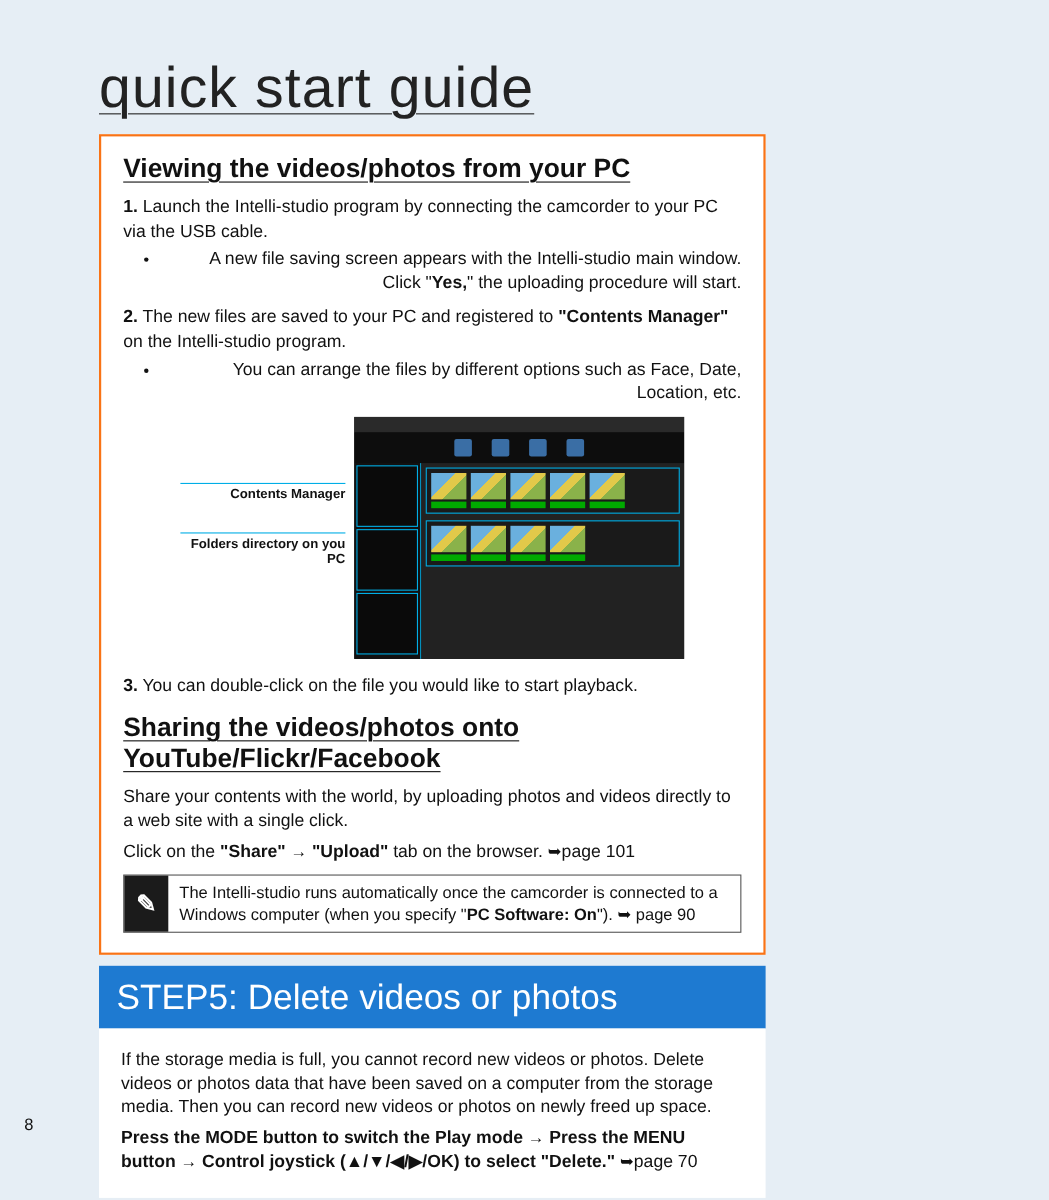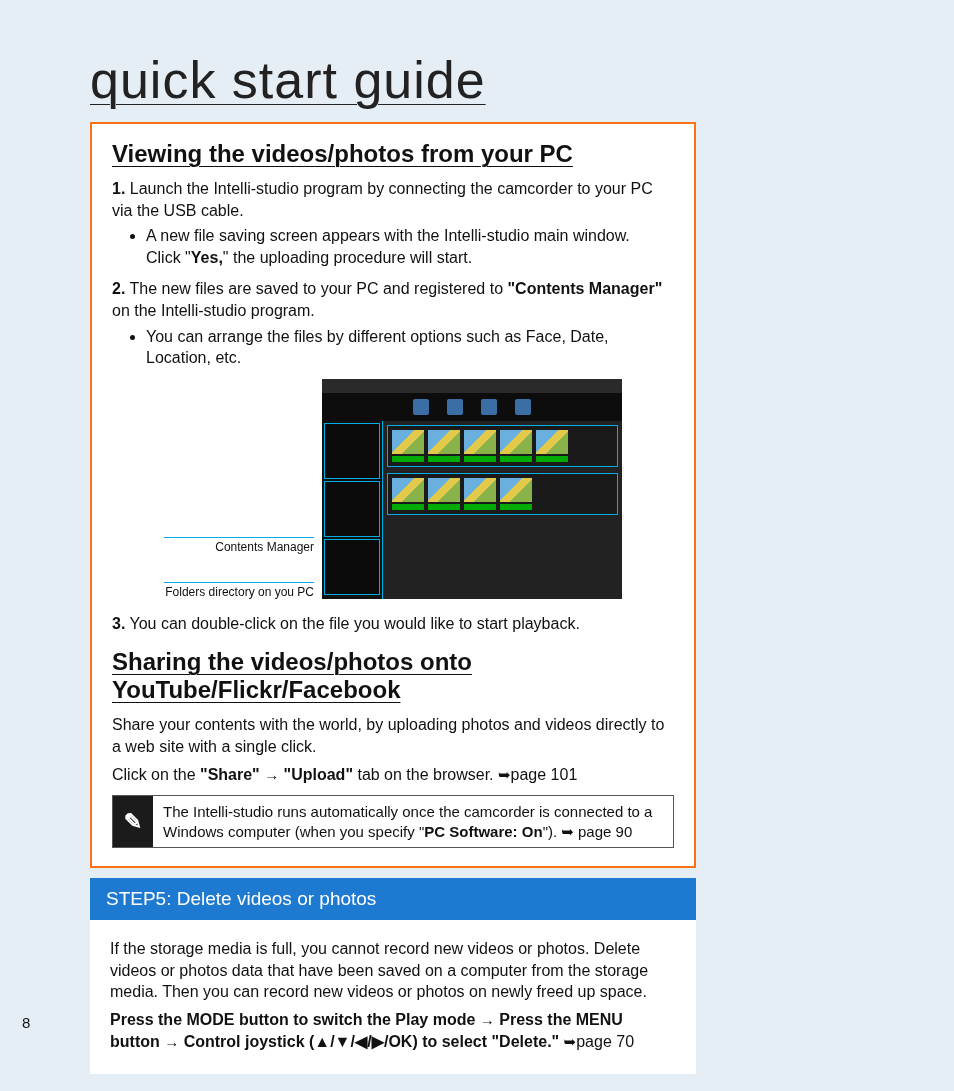--- a/index.html
+++ b/index.html
@@ -39,21 +39,21 @@
     font-size: 24px;
     font-weight: 600;
     text-decoration: underline;
     text-decoration-thickness: 1px;
     text-underline-offset: 4px;
     margin: 0 0 10px 0;
   }
   ol.steps { margin: 0 0 8px 0; padding-left: 20px; }
   ol.steps > li { font-size: 16px; line-height: 1.35; margin-bottom: 8px; }
   ul.sub { list-style: disc; padding-left: 34px; margin: 4px 0 8px 0; }
-  ul.sub li { font-size: 16px; line-height: 1.35; }
+  ul.sub li { font-size: 16px; line-height: 1.35; text-align: right; }
   .bold { font-weight: 700; }
   .para { font-size: 16px; line-height: 1.35; margin: 6px 0; }
   .note-row {
     border: 1px solid #555;
     display: flex;
     margin-top: 10px;
   }
   .note-icon {
     width: 40px;
     background: #1b1b1b;
@@ -66,43 +66,44 @@
   }
   .note-text {
     flex: 1;
     padding: 6px 10px;
     font-size: 15px;
     line-height: 1.3;
   }
   .step5-bar {
     background: #1e7ad1;
     color: #fff;
-    font-size: 19px;
+    font-size: 32px;
     font-weight: 400;
     padding: 10px 16px;
     margin-top: 10px;
   }
   .step5-body {
     background: #fff;
     padding: 12px 20px 16px 20px;
   }
   .step5-body p { font-size: 16px; line-height: 1.35; margin: 6px 0; }
   .page-num {
     position: absolute;
     left: 22px;
     bottom: 60px;
     font-size: 15px;
   }
   
   .ss-wrap {
     display: flex;
     justify-content: center;
-    align-items: flex-end;
+    align-items: flex-start;
     gap: 8px;
     margin: 10px 0 14px 0;
+    font-weight: bold;
   }
   .ss-labels-left {
     display: flex;
     flex-direction: column;
     gap: 28px;
     font-size: 12px;
     text-align: right;
     width: 150px;
     padding-top: 60px;
   }

